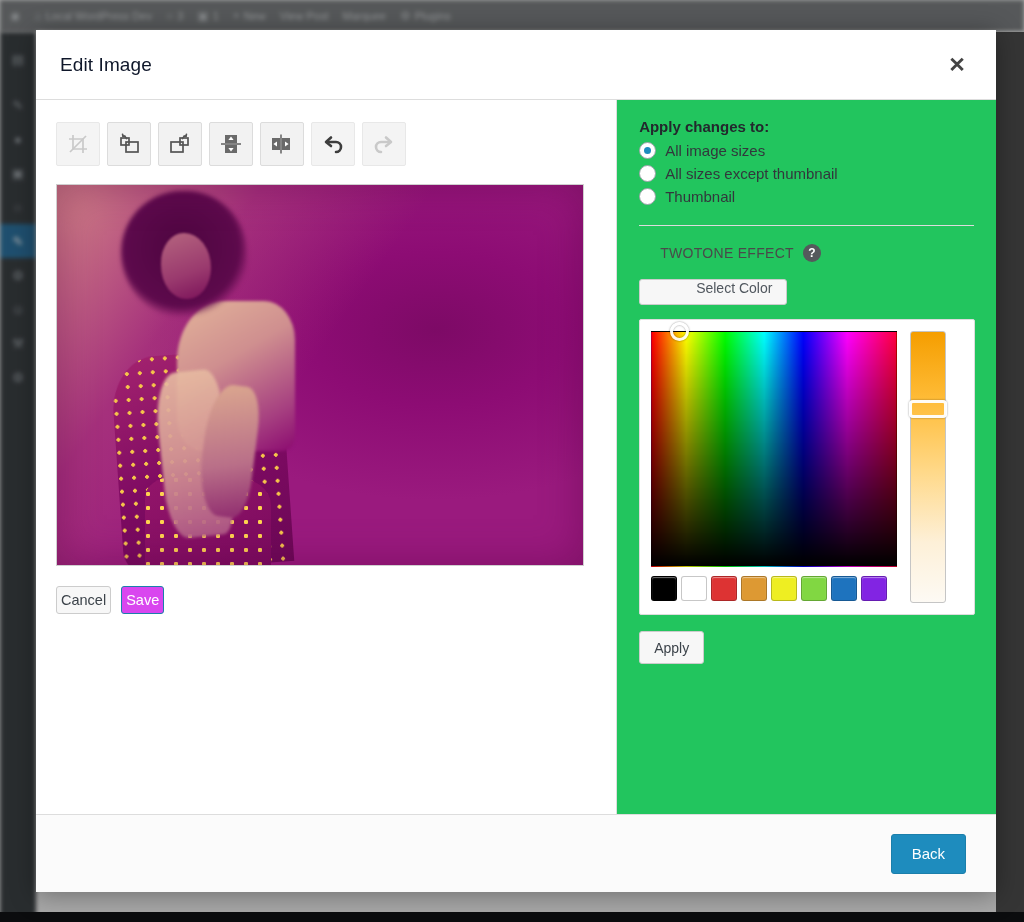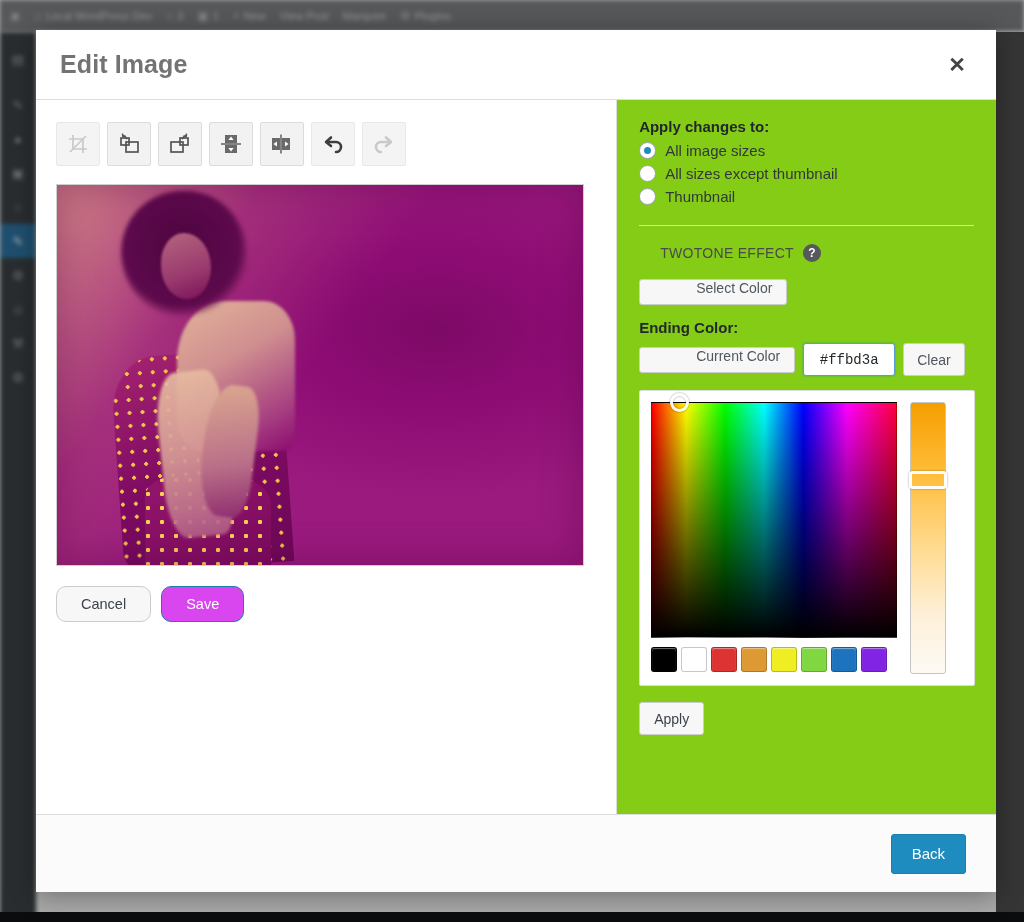--- a/index.html
+++ b/index.html
@@ -103,23 +103,23 @@
   #modal-header {
     height: 70px;
     border-bottom: 1px solid #ddd;
     display: flex;
     align-items: center;
     justify-content: space-between;
     padding: 0 22px 0 24px;
     flex: 0 0 auto;
   }
   #modal-title {
-    font-size: 25px;
-    font-weight: 700;
-    color: #737373;
+    font-size: 19px;
+    font-weight: 400;
+    color: #0f172a;
     letter-spacing: .1px;
   }
   #close-btn {
     width: 34px; height: 34px;
     border: none;
     background: transparent;
     color: #444;
     font-size: 21px;
     font-weight: 700;
     cursor: pointer;
@@ -136,21 +136,21 @@
     min-height: 0;
   }
   #editor-pane {
     width: 583px;
     background: #fff;
     padding: 22px 0 0 20px;
     border-right: 1px solid #ddd;
   }
   #settings-pane {
     flex: 1 1 auto;
-    background: #84cc16;
+    background: #22c55e;
     padding: 18px 22px 0 22px;
     overflow: hidden;
   }
 
   
   #image-toolbar {
     display: flex;
     gap: 7px;
     margin-bottom: 18px;
   }
@@ -261,24 +261,24 @@
 
   
   #editor-actions {
     display: flex;
     gap: 10px;
     margin-top: 20px;
   }
   .btn {
     font-family: "Liberation Sans", sans-serif;
     font-size: 14.5px;
-    border-radius: 10px;
-    cursor: pointer;
-    padding: 0 24px;
-    height: 36px;
+    border-radius: 3px;
+    cursor: pointer;
+    padding: 0 4px;
+    height: 28px;
     line-height: 1;
   }
   .btn-secondary {
     background: #f7f7f7;
     border: 1px solid #ccc;
     color: #3c434a;
   }
   .btn-primary {
     background: #d946ef;
     border: 1px solid #1b7fab;
@@ -686,31 +686,20 @@
       <div class="color-block">
         <div class="color-row">
           <div class="color-button-group">
             <div class="color-chip" id="start-chip" style="background: rgb(139, 10, 112);"></div>
             <div class="color-chip-label">Select Color</div>
           </div>
         </div>
       </div>
 
       
-      <div class="color-block">
-        <div class="pane-label">Ending Color:</div>
-        <div class="color-row">
-          <div class="color-button-group">
-            <div class="color-chip" id="end-chip" style="background: rgb(255, 189, 58);"></div>
-            <div class="color-chip-label">Current Color</div>
-          </div>
-          <input id="hex-input" type="text" value="#ffbd3a" style="">
-          <button id="clear-btn">Clear</button>
-        </div>
-      </div>
 
       
       <div id="color-picker">
         <div id="picker-left">
           <div id="sat-val-map">
             <div id="sv-marker"></div>
           </div>
           <div id="swatches">
             <span class="swatch" style="background: rgb(0, 0, 0);"></span>
             <span class="swatch" style="background: rgb(255, 255, 255);"></span>

